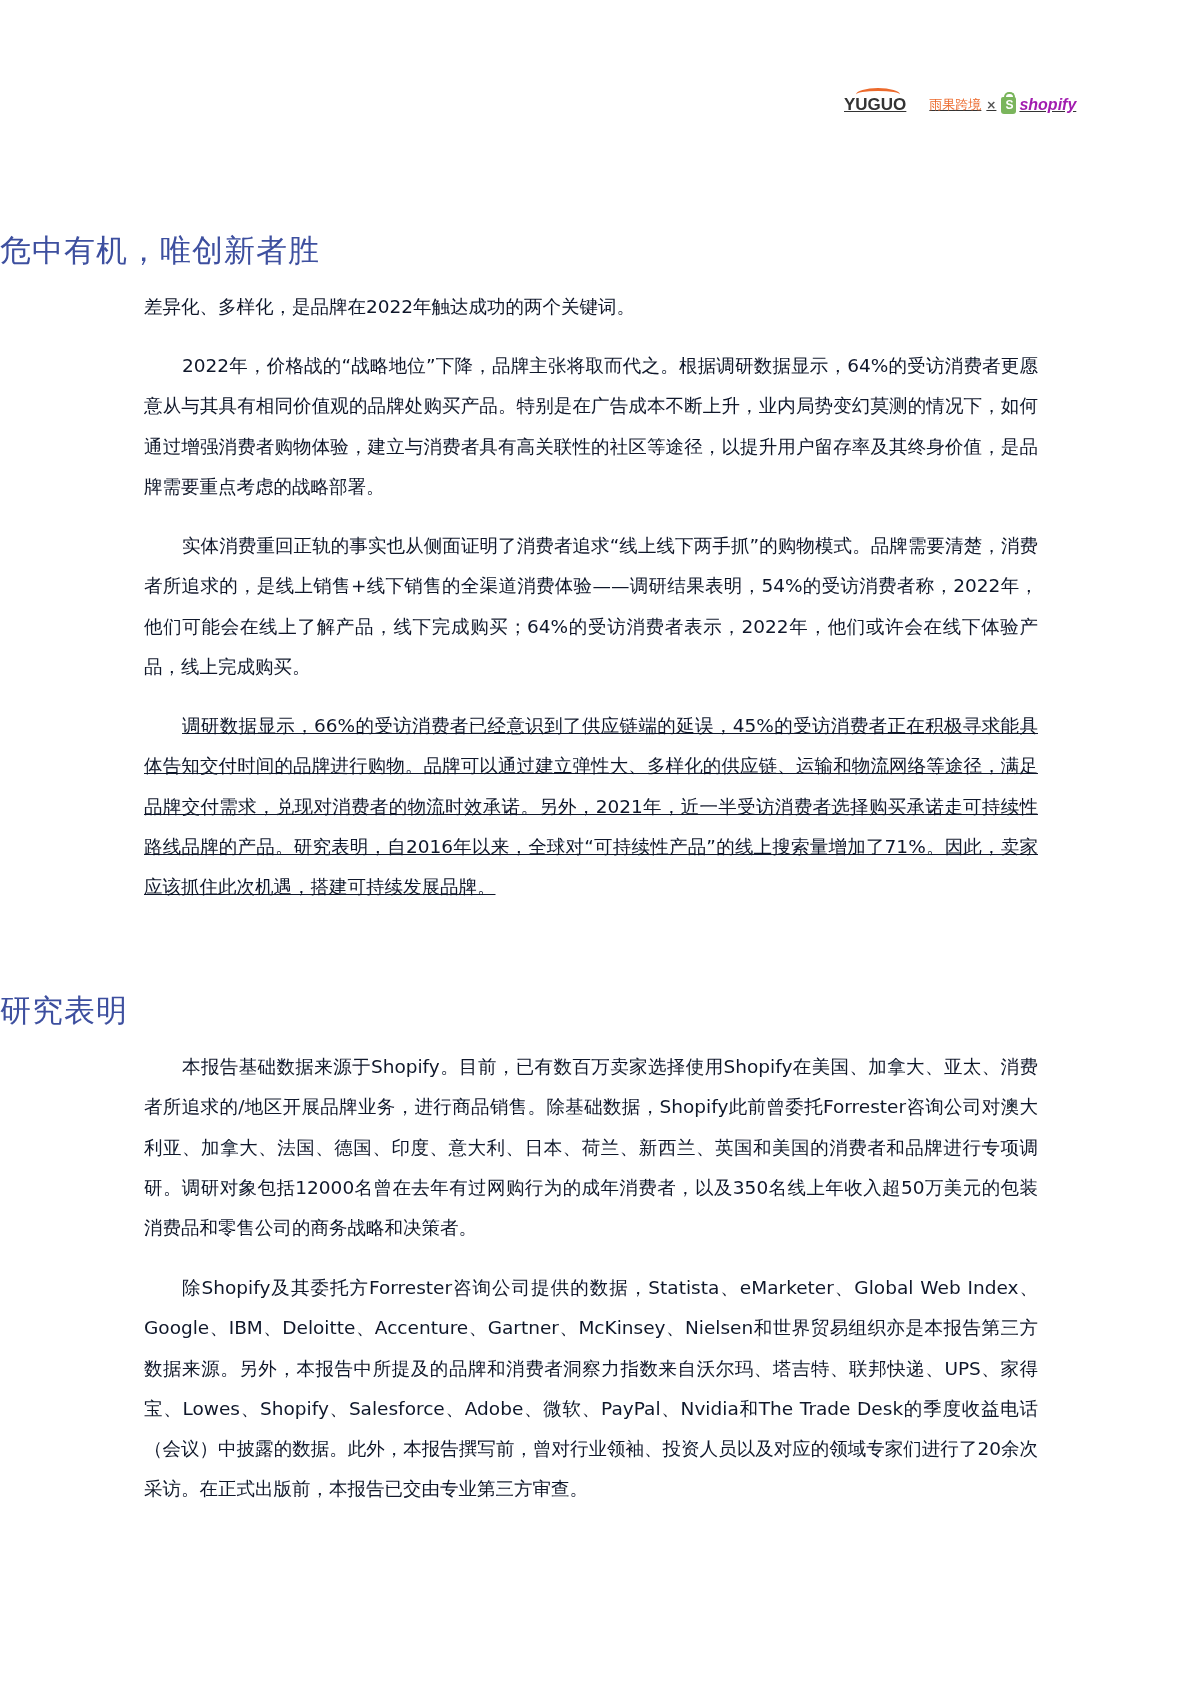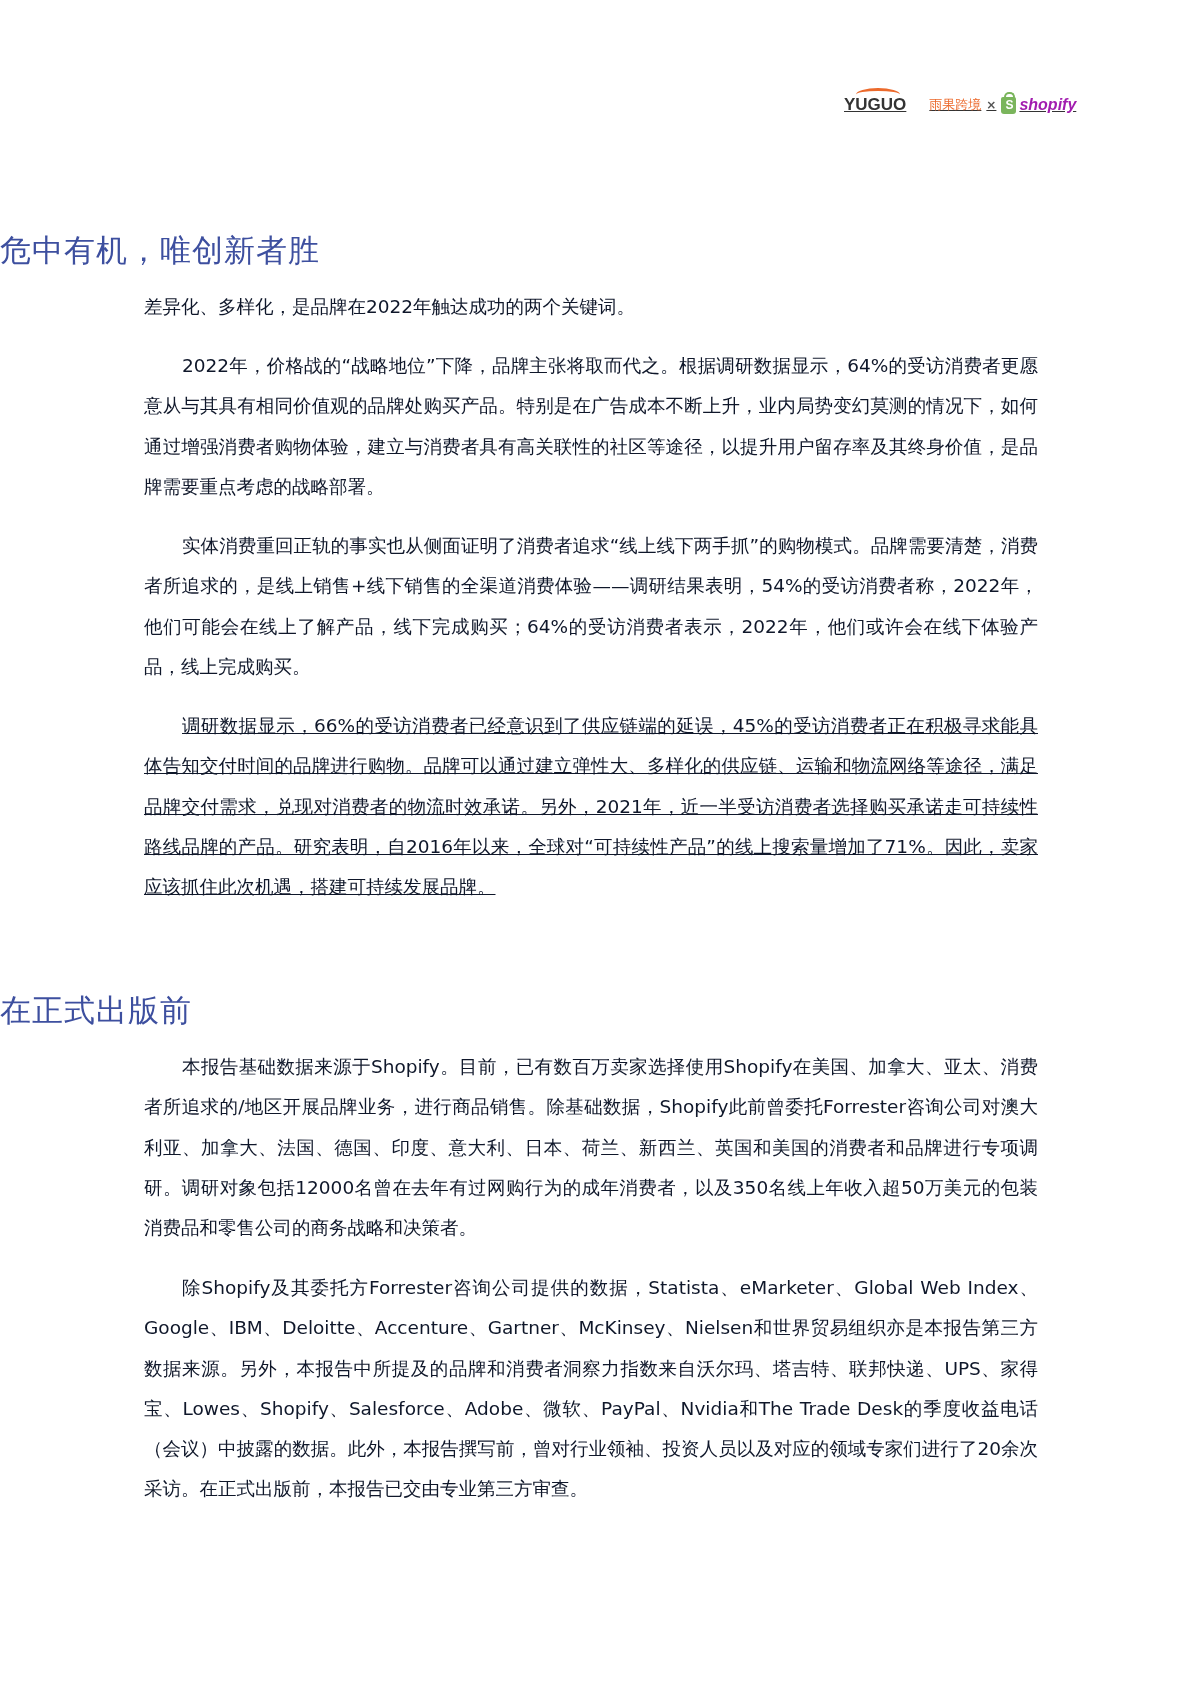--- a/index.html
+++ b/index.html
@@ -64,16 +64,16 @@
   <span class="shopify-text">shopify</span>
 </div>
 
 <h1 class="title" style="top:230px;">危中有机，唯创新者胜</h1>
 
 <p class="para" style="top:287px;">差异化、多样化，是品牌在2022年触达成功的两个关键词。</p>
 <p class="para indent" style="top:346px;">2022年，价格战的“战略地位”下降，品牌主张将取而代之。根据调研数据显示，64%的受访消费者更愿意从与其具有相同价值观的品牌处购买产品。特别是在广告成本不断上升，业内局势变幻莫测的情况下，如何通过增强消费者购物体验，建立与消费者具有高关联性的社区等途径，以提升用户留存率及其终身价值，是品牌需要重点考虑的战略部署。</p>
 <p class="para indent" style="top:526px;">实体消费重回正轨的事实也从侧面证明了消费者追求“线上线下两手抓”的购物模式。品牌需要清楚，消费者所追求的，是线上销售+线下销售的全渠道消费体验——调研结果表明，54%的受访消费者称，2022年，他们可能会在线上了解产品，线下完成购买；64%的受访消费者表示，2022年，他们或许会在线下体验产品，线上完成购买。</p>
 <p class="para indent" style="top:706px;text-decoration:underline;">调研数据显示，66%的受访消费者已经意识到了供应链端的延误，45%的受访消费者正在积极寻求能具体告知交付时间的品牌进行购物。品牌可以通过建立弹性大、多样化的供应链、运输和物流网络等途径，满足品牌交付需求，兑现对消费者的物流时效承诺。另外，2021年，近一半受访消费者选择购买承诺走可持续性路线品牌的产品。研究表明，自2016年以来，全球对“可持续性产品”的线上搜索量增加了71%。因此，卖家应该抓住此次机遇，搭建可持续发展品牌。</p>
 
-<h1 class="title" style="top:990px;">在正式出版前</h1>
+<h1 class="title" style="top:990px;">研究表明</h1>
 
 <p class="para indent" style="top:1047px;">本报告基础数据来源于Shopify。目前，已有数百万卖家选择使用Shopify在美国、加拿大、亚太、消费者所追求的/地区开展品牌业务，进行商品销售。除基础数据，Shopify此前曾委托Forrester咨询公司对澳大利亚、加拿大、法国、德国、印度、意大利、日本、荷兰、新西兰、英国和美国的消费者和品牌进行专项调研。调研对象包括12000名曾在去年有过网购行为的成年消费者，以及350名线上年收入超50万美元的包装消费品和零售公司的商务战略和决策者。</p>
 <p class="para indent" style="top:1268px;">除Shopify及其委托方Forrester咨询公司提供的数据，Statista、eMarketer、Global Web Index、Google、IBM、Deloitte、Accenture、Gartner、McKinsey、Nielsen和世界贸易组织亦是本报告第三方数据来源。另外，本报告中所提及的品牌和消费者洞察力指数来自沃尔玛、塔吉特、联邦快递、UPS、家得宝、Lowes、Shopify、Salesforce、Adobe、微软、PayPal、Nvidia和The Trade Desk的季度收益电话（会议）中披露的数据。此外，本报告撰写前，曾对行业领袖、投资人员以及对应的领域专家们进行了20余次采访。在正式出版前，本报告已交由专业第三方审查。</p>
 
 </body></html>

